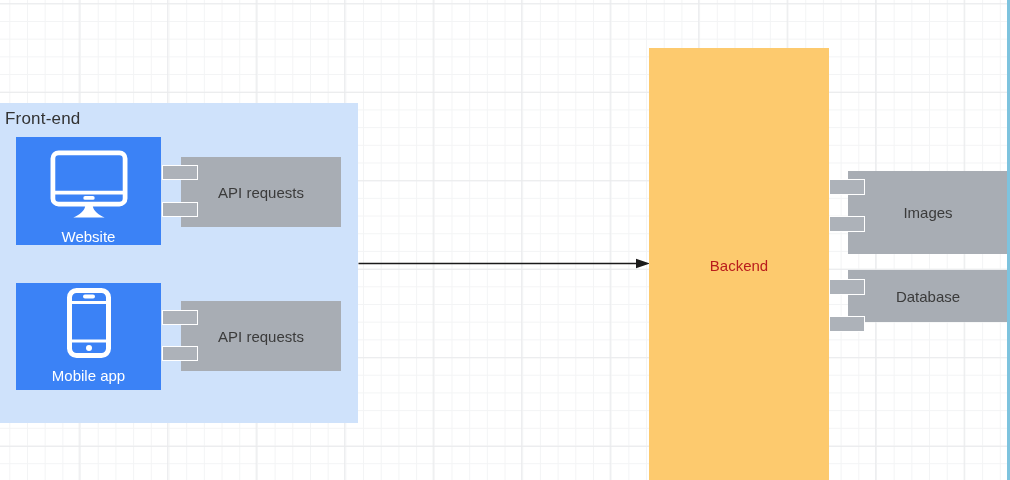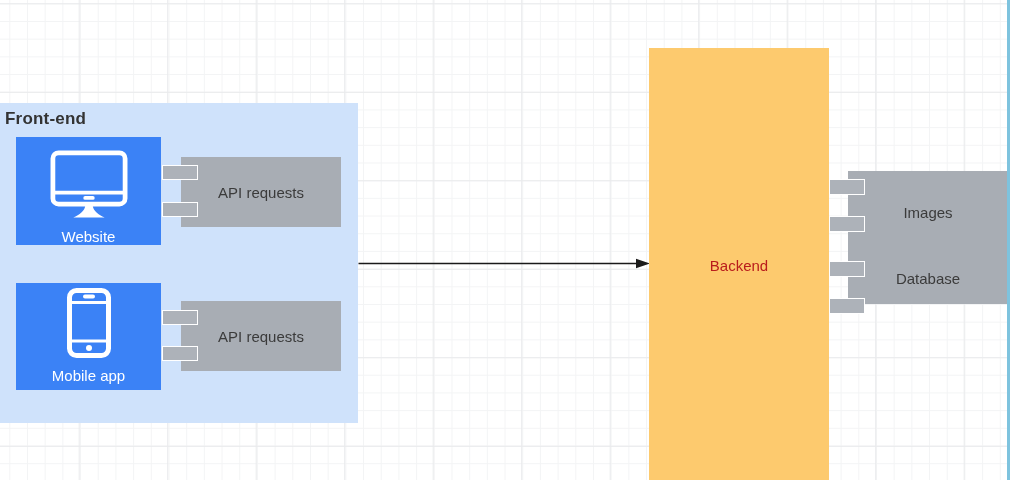--- a/index.html
+++ b/index.html
@@ -15,21 +15,21 @@
     background-size:88.5px 88.5px,88.5px 88.5px,17.7px 17.7px,17.7px 17.7px;
     background-position:-9.8px 3.3px,-9.8px 3.3px,9.3px 3.3px,9.3px 3.3px;
   }
   .abs{position:absolute;}
   .frontend-group{
     left:-16px;top:103px;width:374px;height:320px;
     background:#cfe2fb;
   }
   .frontend-label{
     position:absolute;left:21px;top:6px;
-    font-size:17px;font-weight:bold;color:#333333;letter-spacing:.2px;
+    font-size:17px;font-weight:normal;color:#333333;letter-spacing:.2px;
   }
   .node{
     position:absolute;width:145px;background:#3b82f6;
     display:flex;flex-direction:column;align-items:center;
     box-sizing:border-box;
   }
   .node-website{left:32px;top:34px;height:108px;padding-top:12px;}
   .node-mobile{left:32px;top:180px;height:107px;padding-top:4px;}
   .node-label{
     margin-top:auto;padding-bottom:6px;
@@ -49,21 +49,21 @@
   .comp-api2{left:197px;top:198px;height:70px;}
   .comp-api2 .tab1{top:9px;}  .comp-api2 .tab2{top:45px;}
   .backend-node{
     left:649px;top:48px;width:180px;height:434px;background:#fdca6e;
     display:flex;align-items:center;justify-content:center;
   }
   .backend-label{font-size:15px;color:#b91c1c;}
   .comp-images{left:848px;top:171px;height:83px;}
   .comp-images .tab{height:16px;}
   .comp-images .tab1{top:8px;}  .comp-images .tab2{top:45px;}
-  .comp-database{left:848px;top:252px;height:52px;}
+  .comp-database{left:848px;top:270px;height:52px;}
   .comp-database .tab{height:16px;}
   .comp-database .tab1{top:9px;}  .comp-database .tab2{top:46px;}
   .connector-layer{left:0;top:0;width:1010px;height:480px;pointer-events:none;}
   .edge-guide{left:1007px;top:0;width:3px;height:480px;background:#7ec3de;}
 </style>
 </head>
 <body>
 
 <div class="canvas">
 

